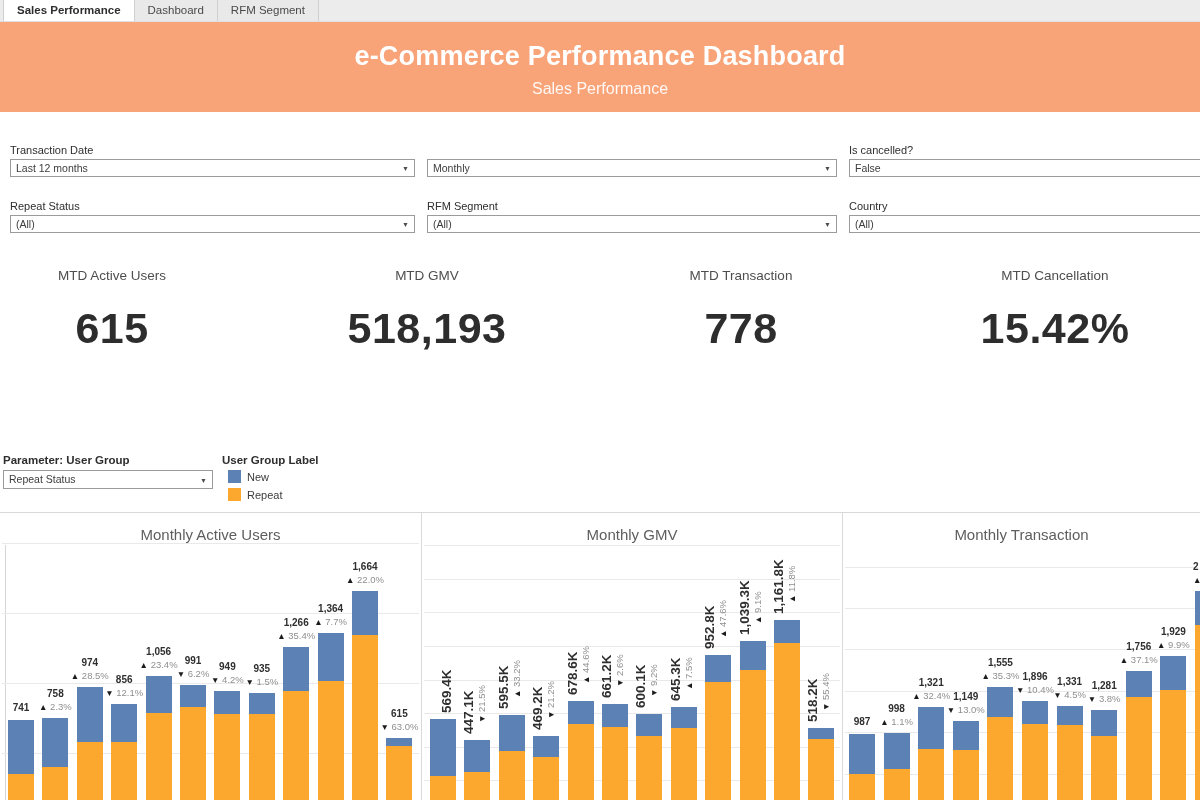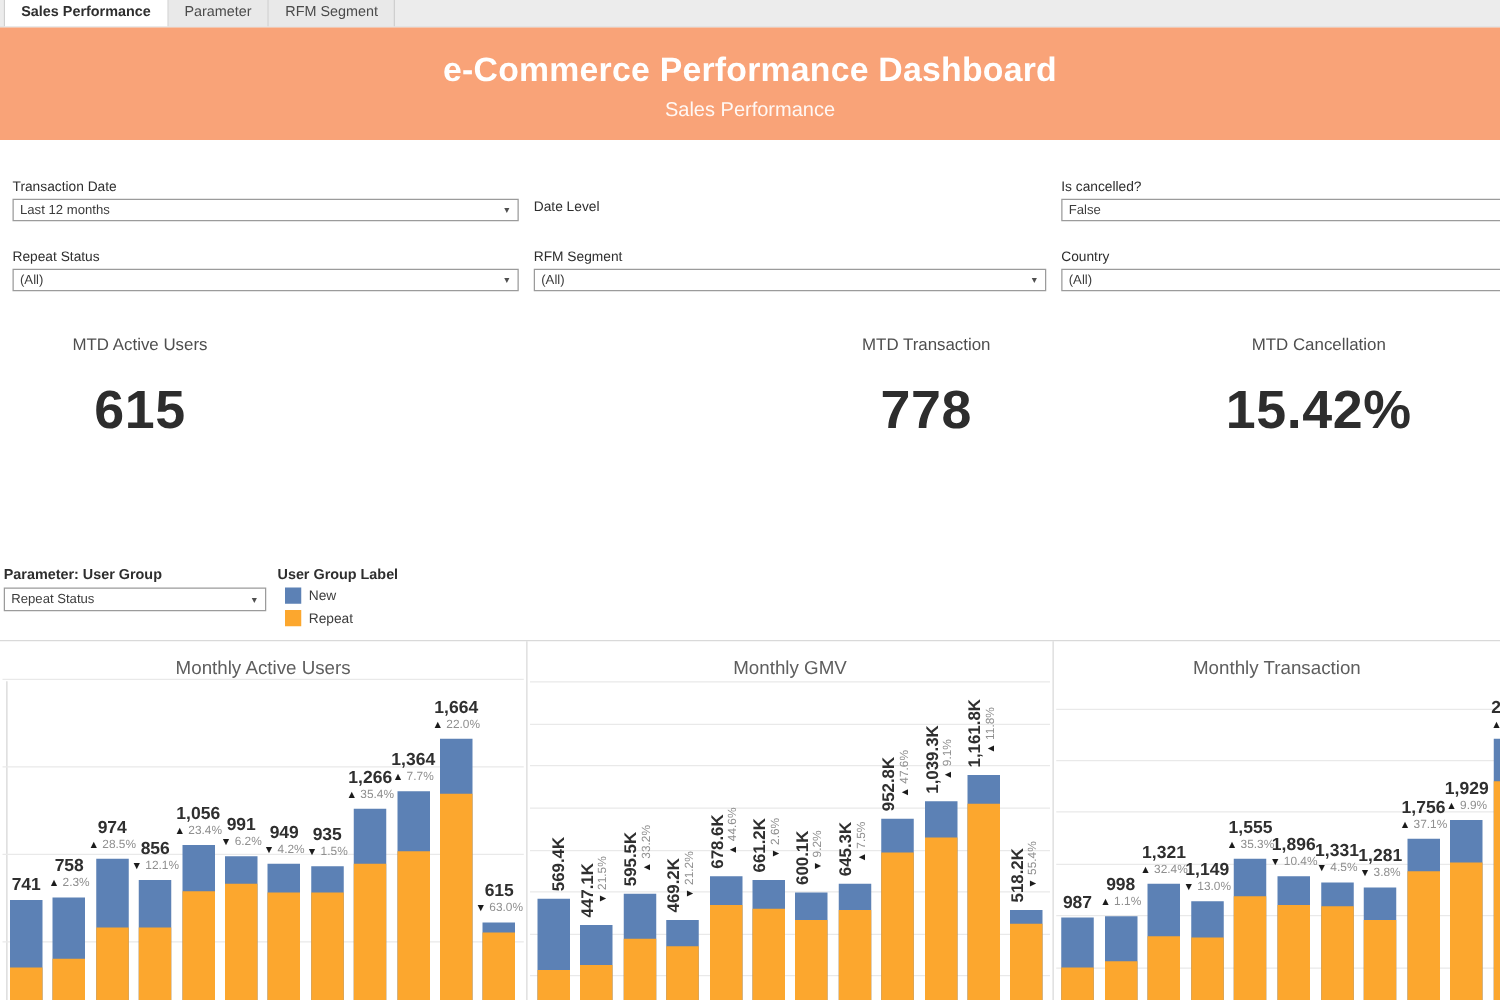--- a/index.html
+++ b/index.html
@@ -47,51 +47,55 @@
   .panel{position:absolute;top:0;height:288px;overflow:hidden;box-sizing:border-box;}
   .panel.sep{border-left:1px solid #D9D9D9;}
   .chart-title{position:absolute;top:13px;left:0;width:100%;text-align:center;
                font-size:15px;color:#5e5e5e;}
   .plot{position:absolute;inset:0;}
   .gridline{position:absolute;left:2px;right:2px;height:1px;background:#E9E9E9;}
   .axisline{position:absolute;left:5px;top:32px;bottom:0;width:1px;background:#D6D6D6;}
   .bar{position:absolute;}
   .bar-rep{position:absolute;left:0;bottom:0;width:100%;}
   .blabel{position:absolute;text-align:center;}
-  .blabel .lv{font-size:14px;font-weight:600;color:#2f2f2f;line-height:15px;white-space:nowrap;}
+  .blabel .lv{font-size:10px;font-weight:600;color:#2f2f2f;line-height:15px;white-space:nowrap;}
   .blabel .ld{font-size:9.5px;line-height:12px;white-space:nowrap;}
   .rlabel{position:absolute;transform:rotate(-90deg);transform-origin:0 100%;white-space:nowrap;}
   .rlabel .lv{font-size:13.5px;font-weight:600;color:#2f2f2f;line-height:14px;}
   .rlabel .ld{font-size:9.5px;line-height:11px;padding-left:11px;}
   .tri{color:#1b1b1b;font-size:8.5px;}
   .pct{color:#8f8f8f;}
 </style>
 </head>
 <body>
 
 <div id="app">
 
   <div class="tabbar">
     <div class="tab active">Sales Performance</div>
-    <div class="tab">Parameter</div>
+    <div class="tab">Dashboard</div>
     <div class="tab">RFM Segment</div>
   </div>
 
   <div class="hdr" style="background: rgb(249, 163, 120);">
     <div class="t">e-Commerce Performance Dashboard</div>
     <div class="s">Sales Performance</div>
   </div>
 
   <div class="flabel" style="left:10px;top:144px">Transaction Date</div>
   <div class="dd" style="left:10px;top:159px;width:405px">
     <span>Last 12 months</span>
     <span class="caret">▼</span>
   </div>
 
   <div class="flabel" style="left:427px;top:160px">Date Level</div>
+  <div class="dd" style="left:427px;top:159px;width:410px">
+    <span>Monthly</span>
+    <span class="caret">▼</span>
+  </div>
 
   <div class="flabel" style="left:849px;top:144px">Is cancelled?</div>
   <div class="dd" style="left:849px;top:159px;width:400px">
     <span>False</span>
   </div>
 
   <div class="flabel" style="left:10px;top:200px">Repeat Status</div>
   <div class="dd" style="left:10px;top:215px;width:405px">
     <span>(All)</span>
     <span class="caret">▼</span>
@@ -104,20 +108,24 @@
   </div>
 
   <div class="flabel" style="left:849px;top:200px">Country</div>
   <div class="dd" style="left:849px;top:215px;width:400px">
     <span>(All)</span>
   </div>
 
   <div class="kpi" style="left:-48px">
     <div class="kl">MTD Active Users</div>
     <div class="kv">615</div>
+  </div>
+  <div class="kpi" style="left:267px">
+    <div class="kl">MTD GMV</div>
+    <div class="kv">518,193</div>
   </div>
   <div class="kpi" style="left:581px">
     <div class="kl">MTD Transaction</div>
     <div class="kv">778</div>
   </div>
   <div class="kpi" style="left:895px">
     <div class="kl">MTD Cancellation</div>
     <div class="kv">15.42%</div>
   </div>
 

